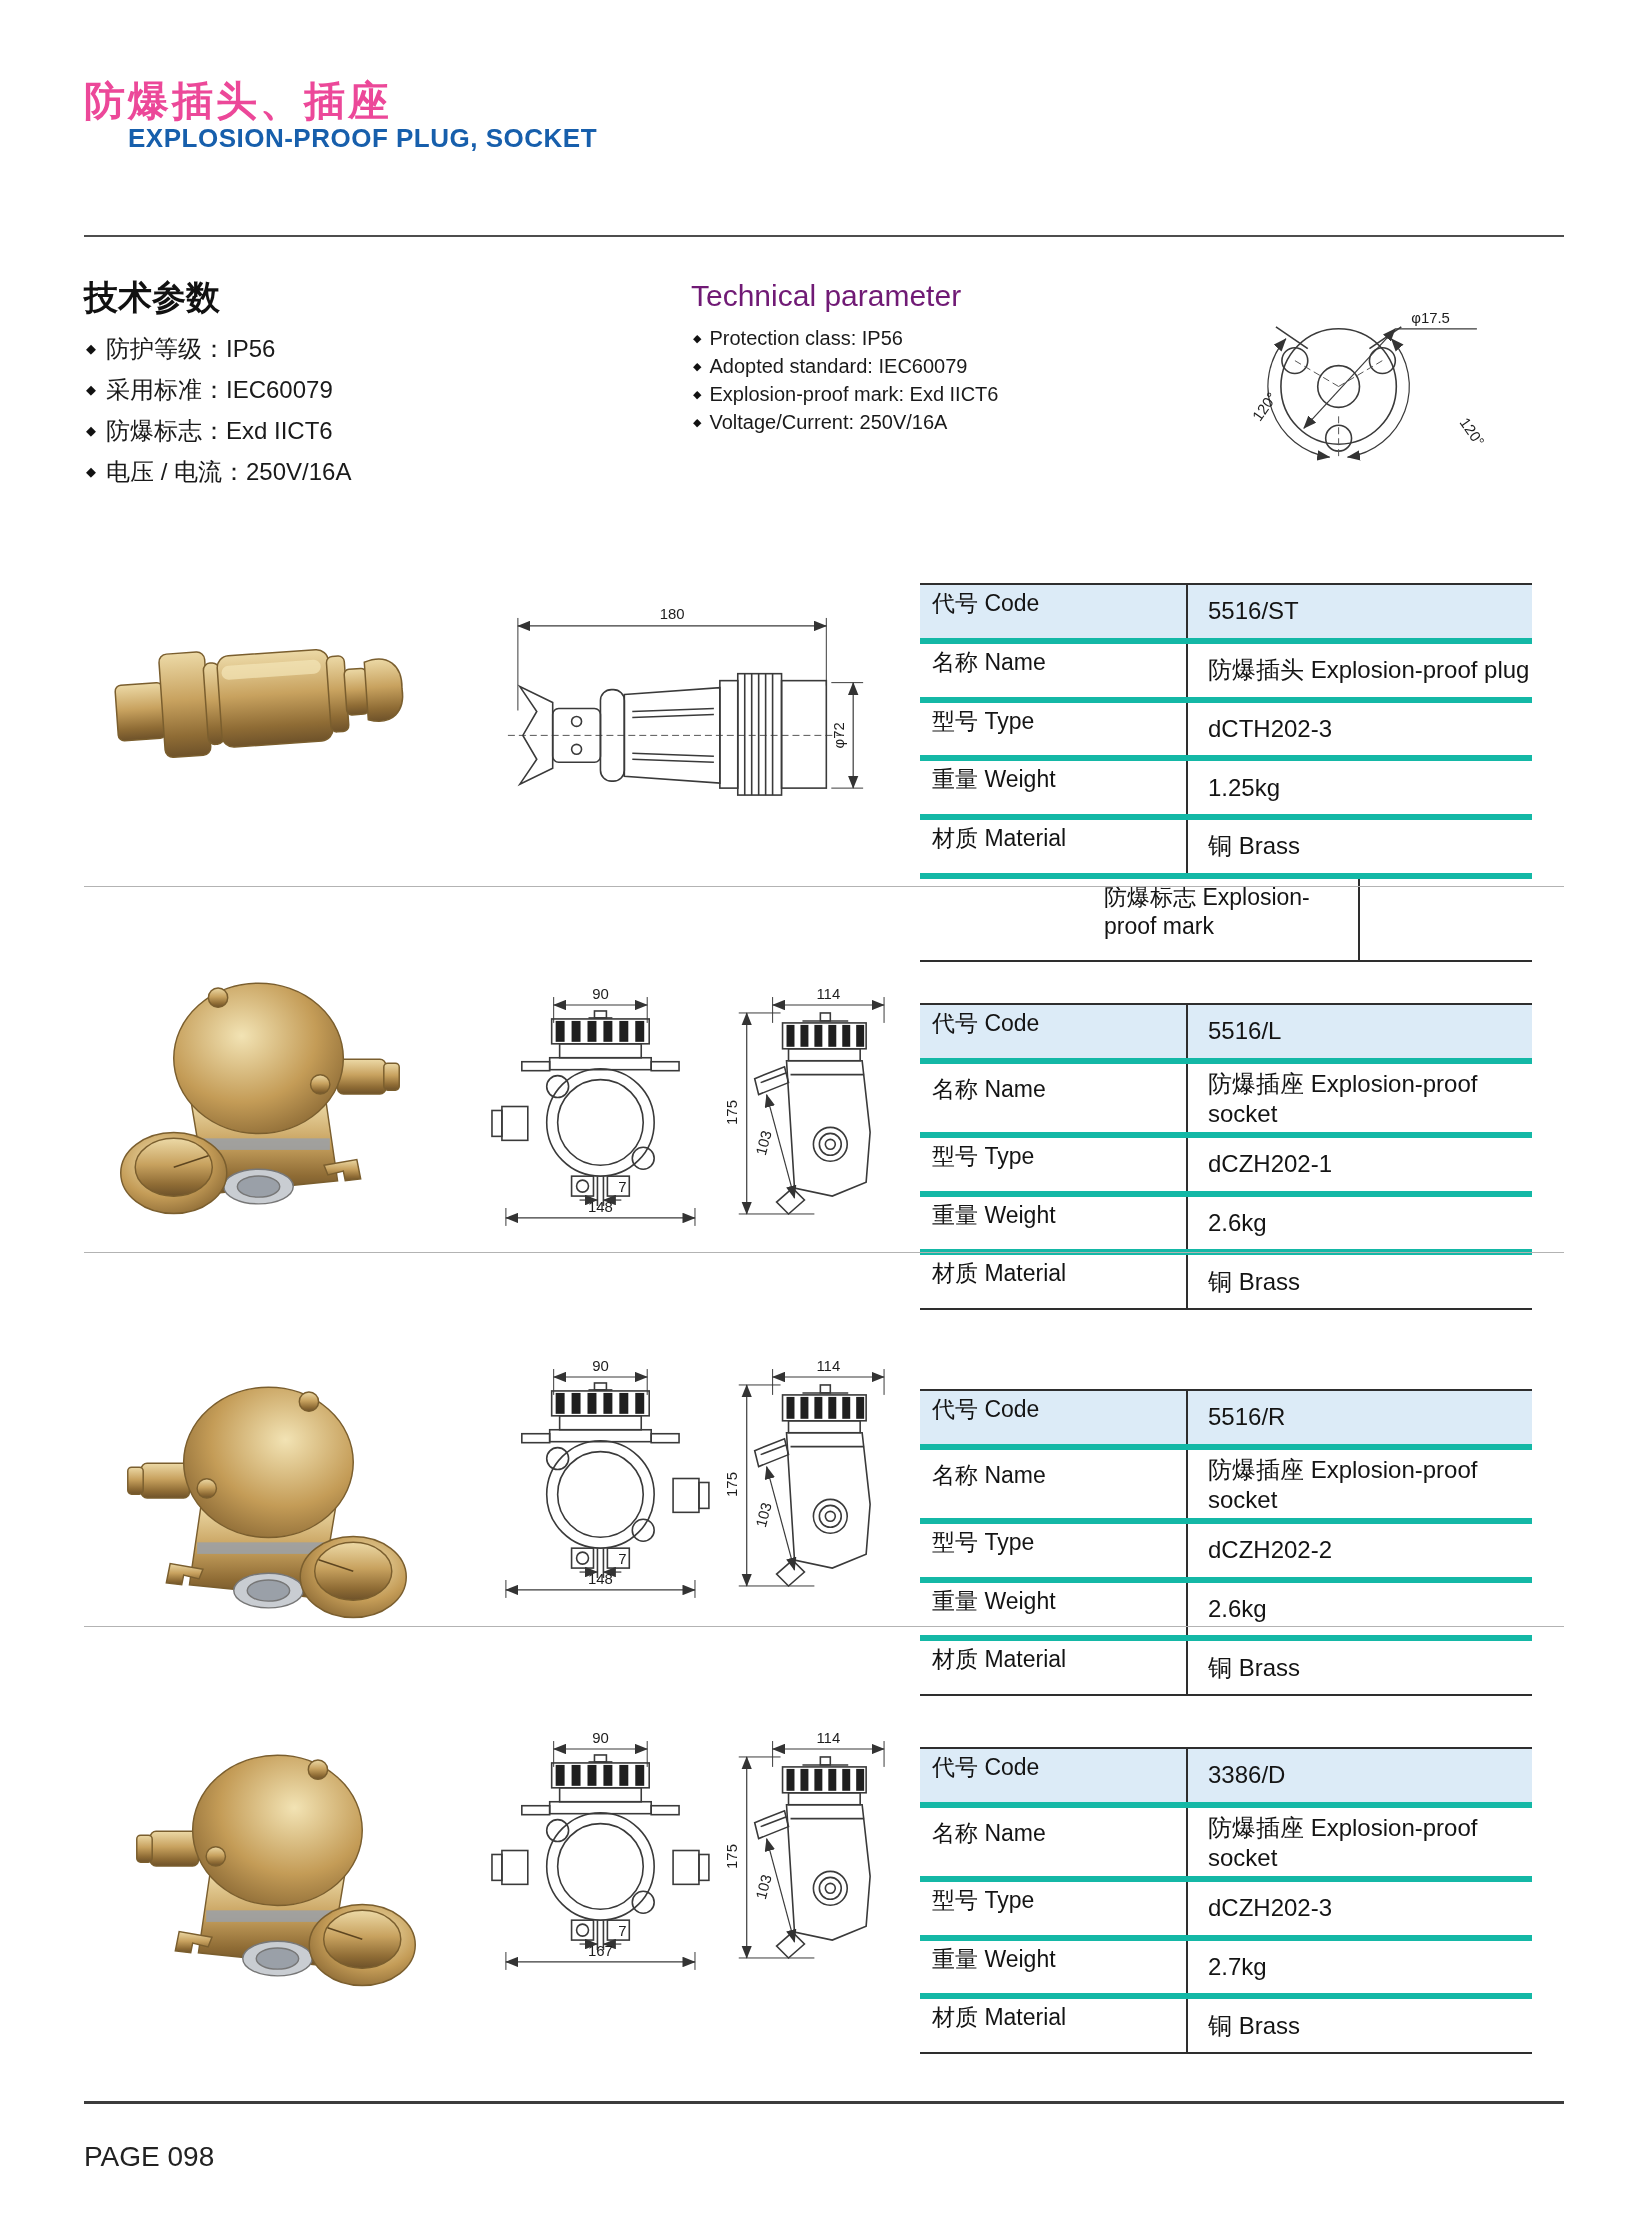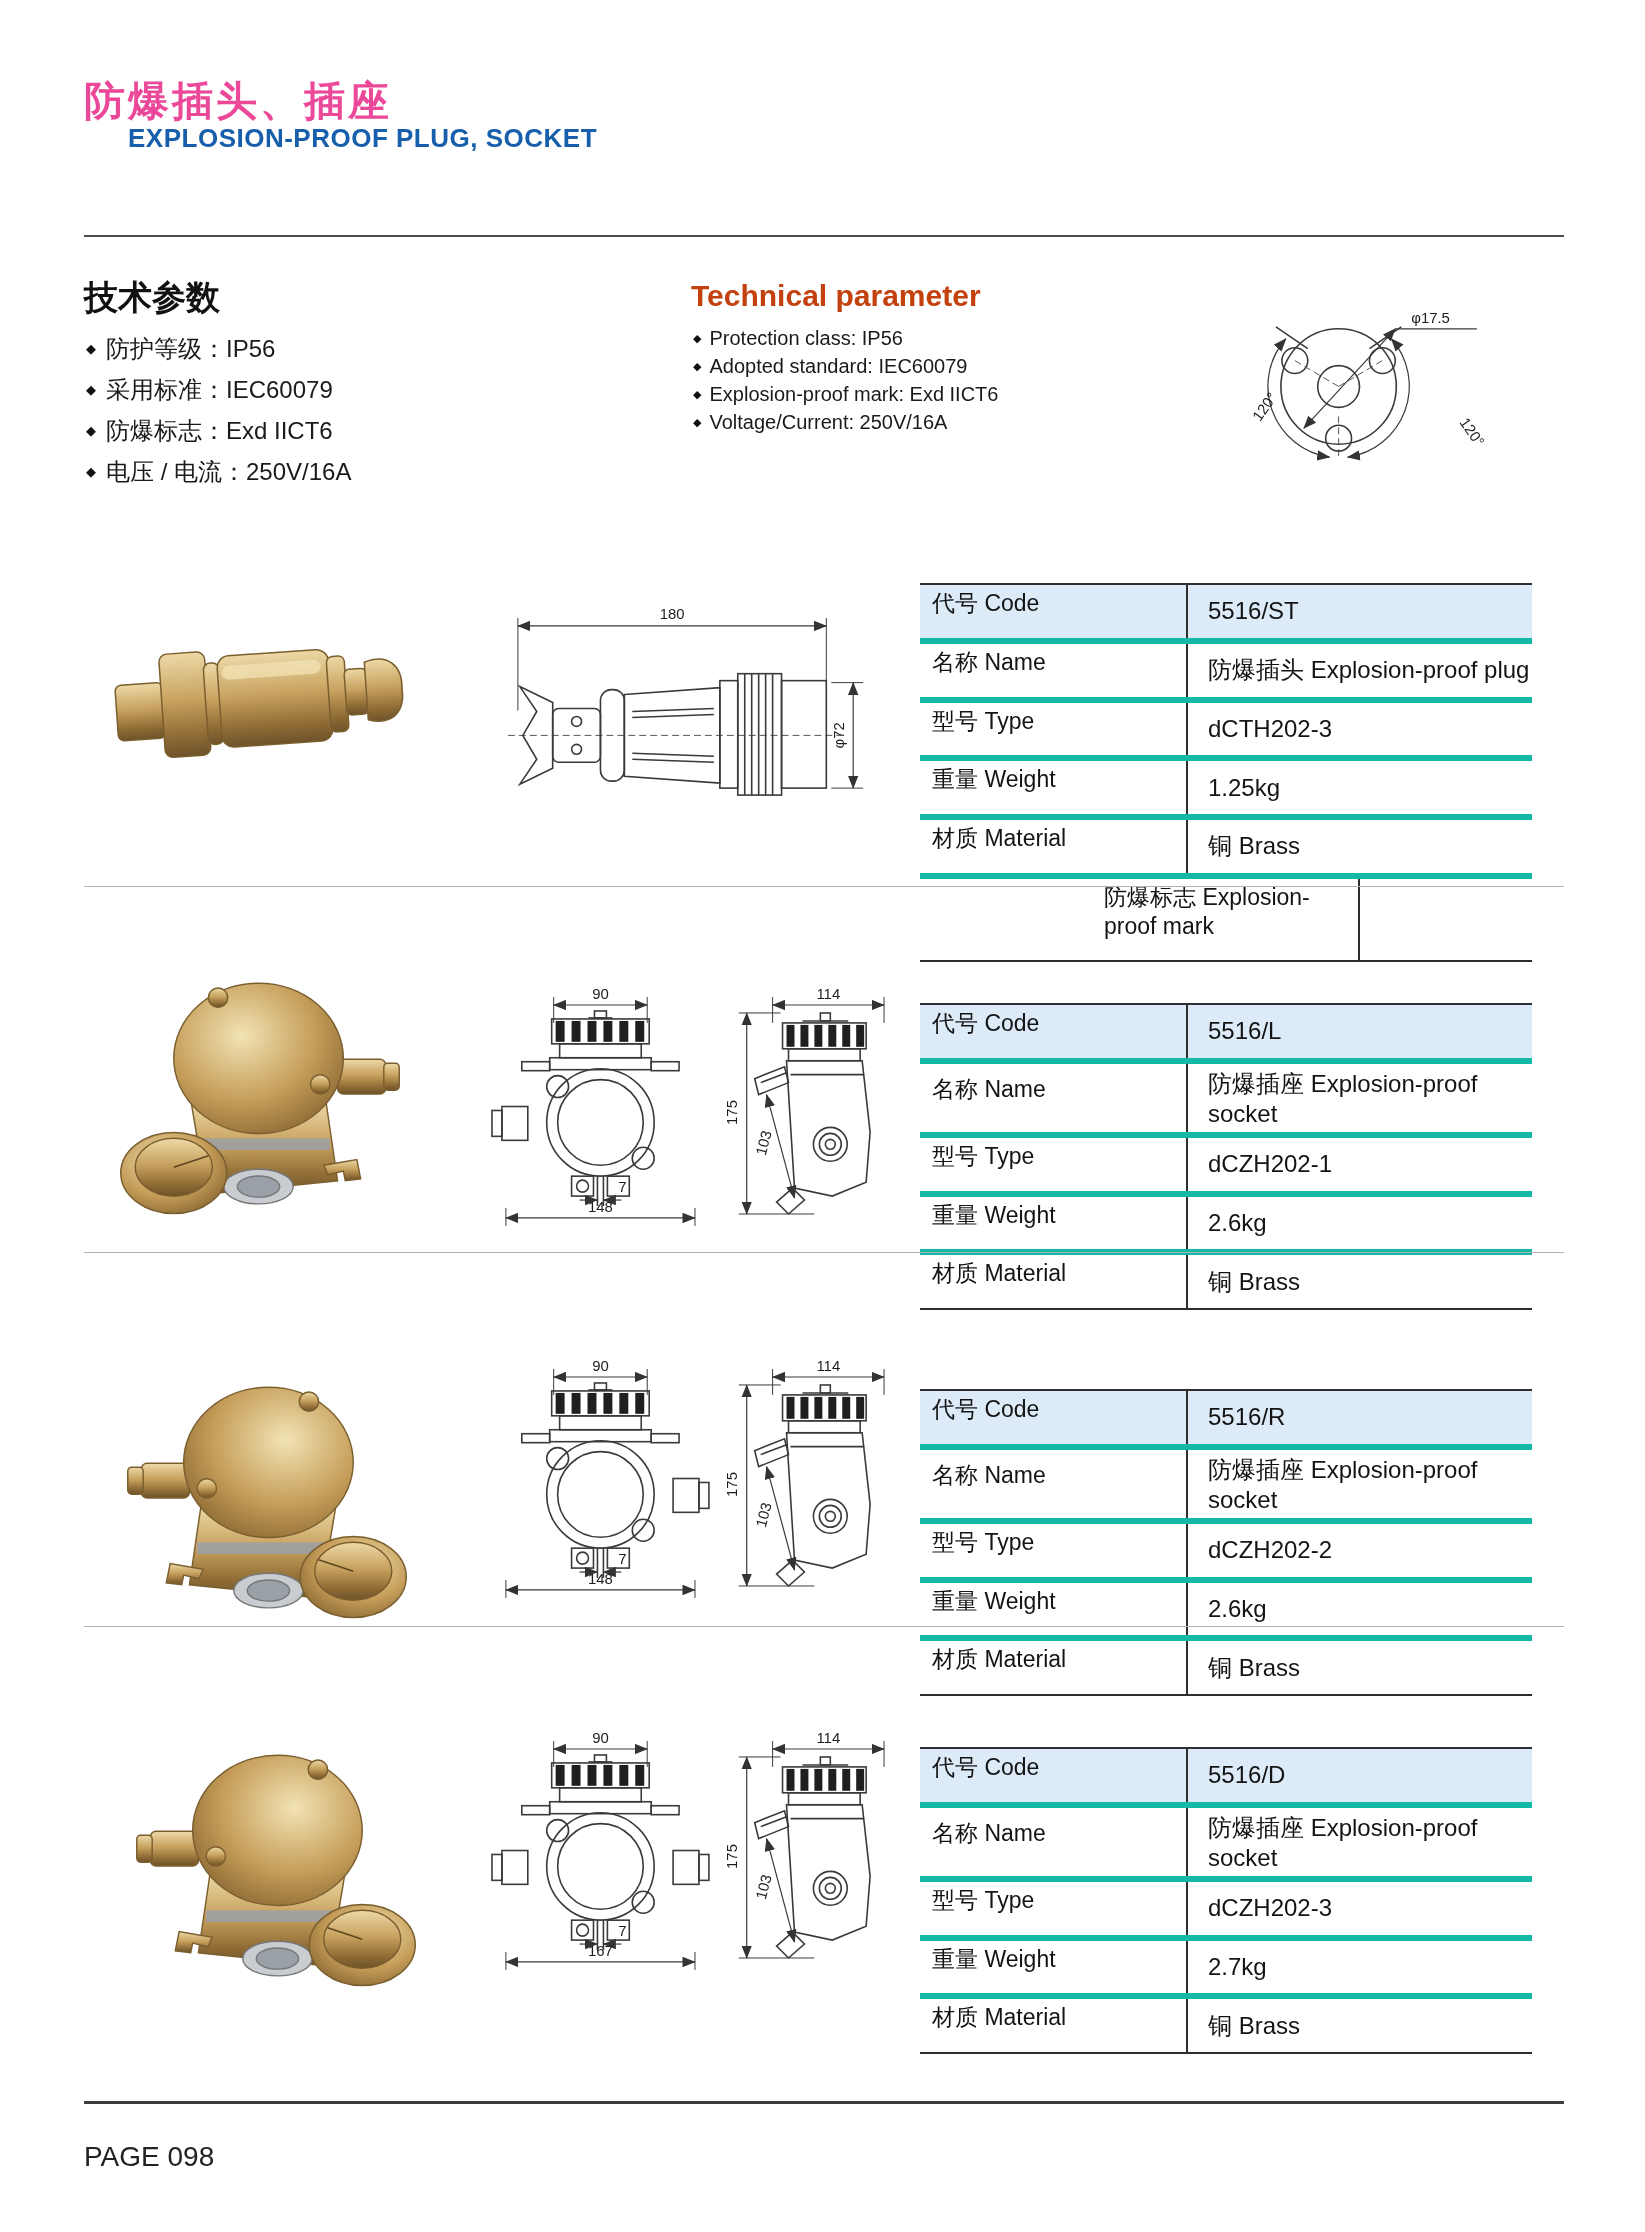--- a/index.html
+++ b/index.html
@@ -11,21 +11,21 @@
   .title-zh { position:absolute; left:84px; top:74px; font-size:41px; font-weight:700;
               color:#ec4899; letter-spacing:3px; }
   .title-en { position:absolute; left:84px; top:123px; font-size:26px; font-weight:700;
               color:#175fac; letter-spacing:0.5px;margin-left:44px; }
   .rule-top { position:absolute; left:84px; top:235px; width:1480px; height:2px; background:#4d4d4d; }
   .rule-bottom { position:absolute; left:84px; top:2101px; width:1480px; height:3px; background:#3c3c3c; }
   .footer-text { position:absolute; left:84px; top:2117px; font-size:28px; color:#222;margin-top:24px; }
 
   
   .tech-h-zh { position:absolute; left:84px; top:275px; font-size:34px; font-weight:600; color:#111; }
-  .tech-h-en { position:absolute; left:691px; top:279px; font-size:30px; font-weight:700; color:#c2410c; }
+  .tech-h-en { position:absolute; left:691px; top:279px; font-size:30px; font-weight:400; color:#701a75; }
   .params-zh { position:absolute; left:86px; top:328px; font-size:24px; }
   .params-zh .p-item { height:41px; display:flex; align-items:center; }
   .params-en { position:absolute; left:693px; top:324px; font-size:20px; }
   .params-en .p-item { height:28px; display:flex; align-items:center; }
   .blt { font-size:13px; margin-right:10px; color:#111; }
   .params-en .blt { font-size:11px; margin-right:8px; }
 
   .hole-diagram { position:absolute; left:1234px; top:289px; }
 
   
@@ -543,21 +543,21 @@
     <path d="M270,96 L300,84 L304,100 L274,112 Z" class="ln"></path>
     <line x1="276" y1="100" x2="302" y2="90" class="ln"></line>
     <path d="M308,206 L292,220 L304,232 L320,218 Z" class="ln"></path>
     <line x1="282" y1="112" x2="310" y2="216" class="dim" marker-start="url(#arr)" marker-end="url(#arr)"></line>
     <text x="284" y="162" class="dtext" text-anchor="middle" transform="rotate(-75 284 162)">103</text>
   </svg>
 
   <div class="spec-table t4">
     <div class="spec-row header">
       <div class="cell label">代号 Code</div>
-      <div class="cell value">5516/D</div>
+      <div class="cell value">3386/D</div>
     </div>
     <div class="spec-row">
       <div class="cell label">名称 Name</div>
       <div class="cell value">防爆插座 Explosion-proof socket</div>
     </div>
     <div class="spec-row">
       <div class="cell label">型号 Type</div>
       <div class="cell value">dCZH202-3</div>
     </div>
     <div class="spec-row">

